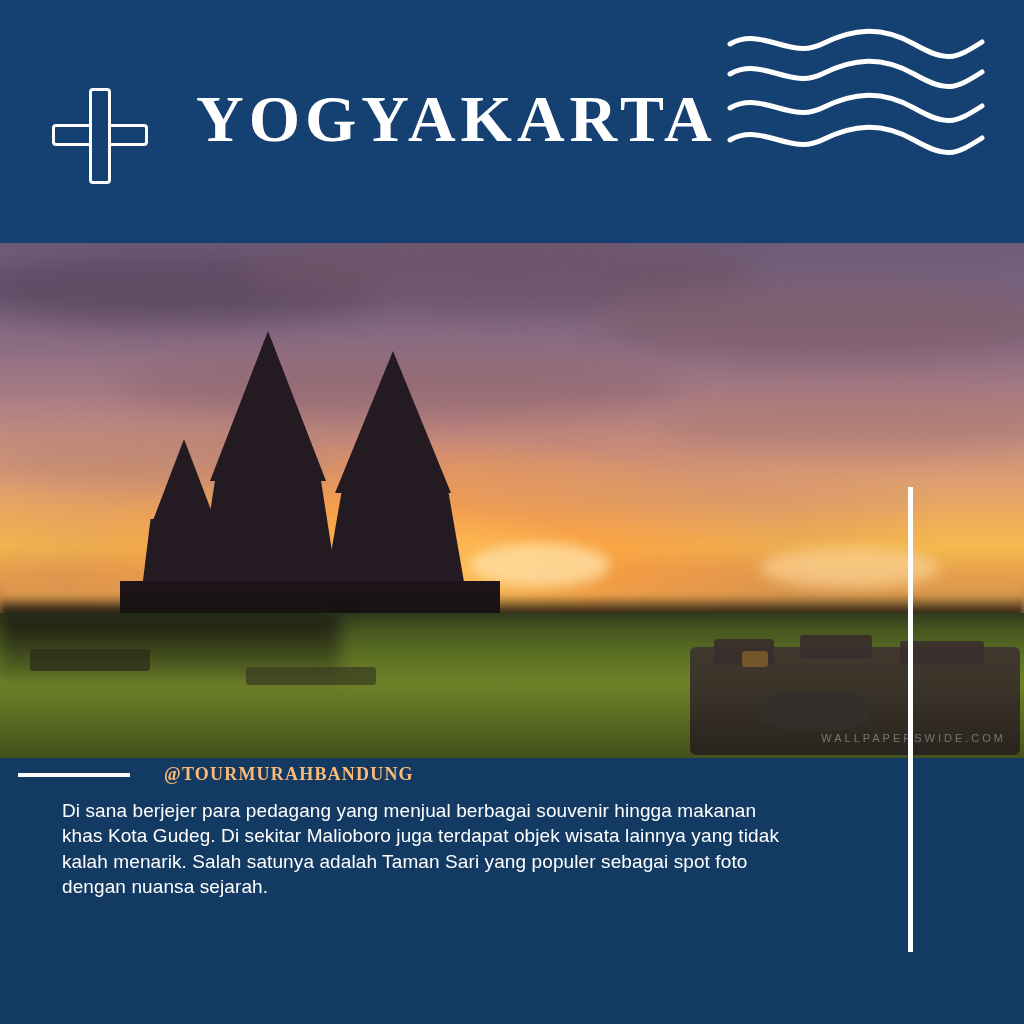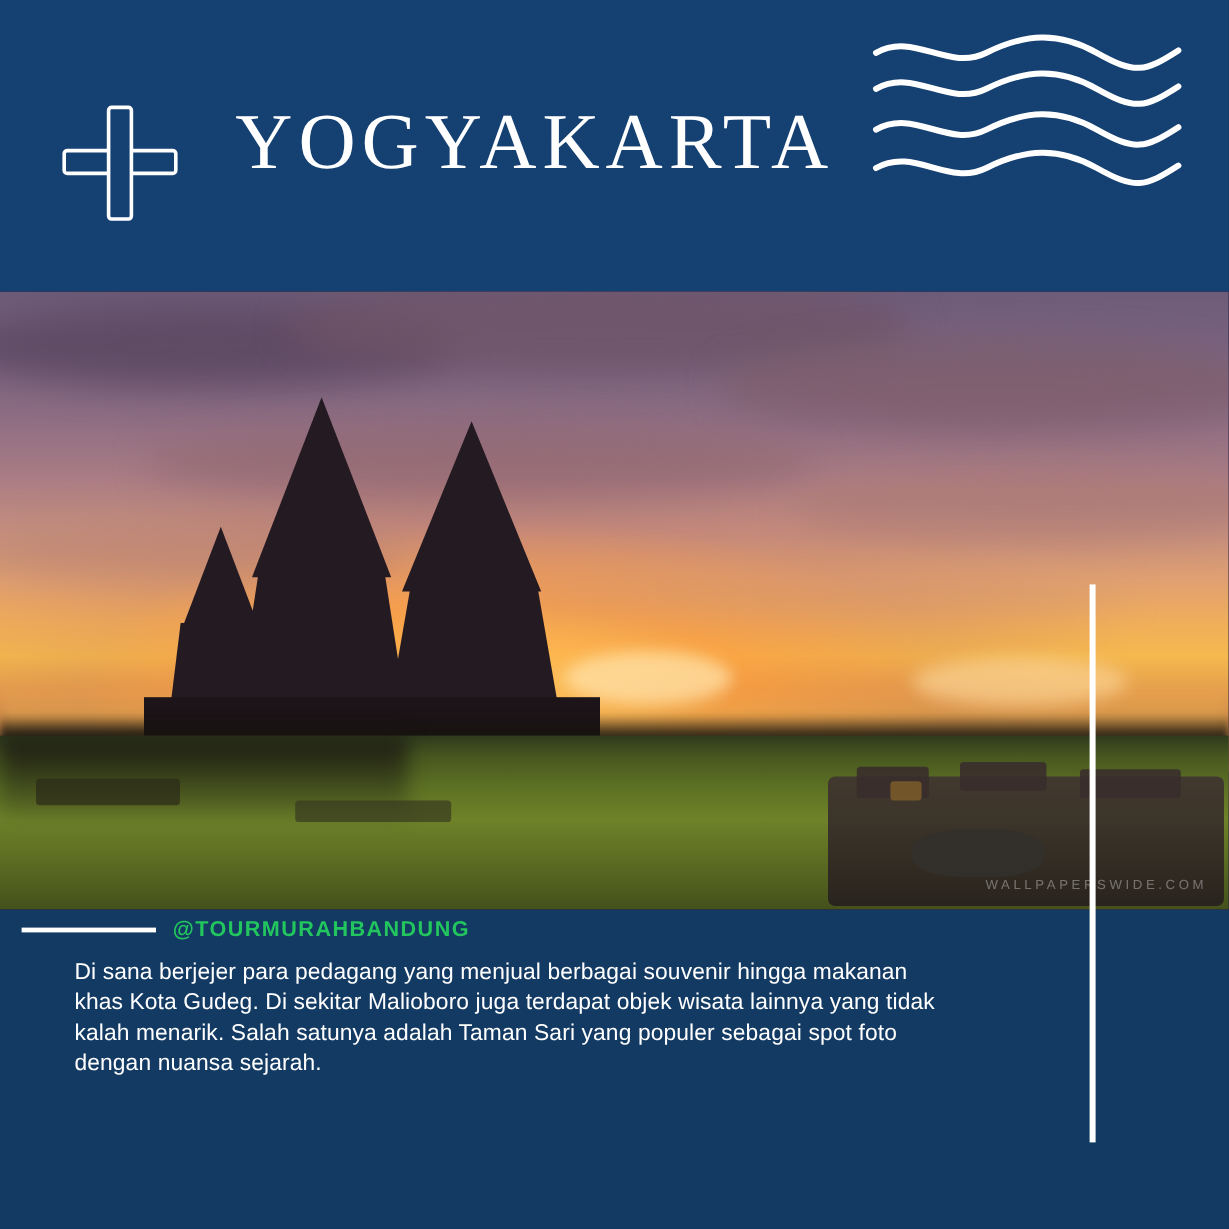--- a/index.html
+++ b/index.html
@@ -44,21 +44,21 @@
   .plus-mark .patch {
     position: absolute; left: 41px; top: 40px;
     width: 14px; height: 14px;
     background: #154072;
   }
 
   .title {
     position: absolute;
     left: 196px; top: 86px;
     font-family: "Liberation Serif", serif;
-    font-weight: 400;
+    font-weight: 700;
     font-size: 66px;
     letter-spacing: 5px;
     color: #ffffff;
     line-height: 1;
     white-space: nowrap;
   }
 
   .waves {
     position: absolute;
     right: 38px; top: 28px;
@@ -140,25 +140,26 @@
     width: 1024px; height: 34px;
   }
   .handle-rule {
     position: absolute;
     left: 18px; top: 15px;
     width: 112px; height: 4px;
     background: #ffffff;
   }
   .handle-text {
     position: absolute;
-    left: 144px; top: 6px;
+    left: 164px; top: 6px;
     font-size: 18px;
     font-weight: 700;
     letter-spacing: 1.2px;
-    color: #22c55e;
+    color: #fdba74;
+    font-family: Liberation Serif, serif;
   }
 
   
   .body-copy {
     position: absolute;
     left: 62px; top: 798px;
     width: 720px;
     font-size: 19px;
     line-height: 1.33;
     color: #ffffff;

